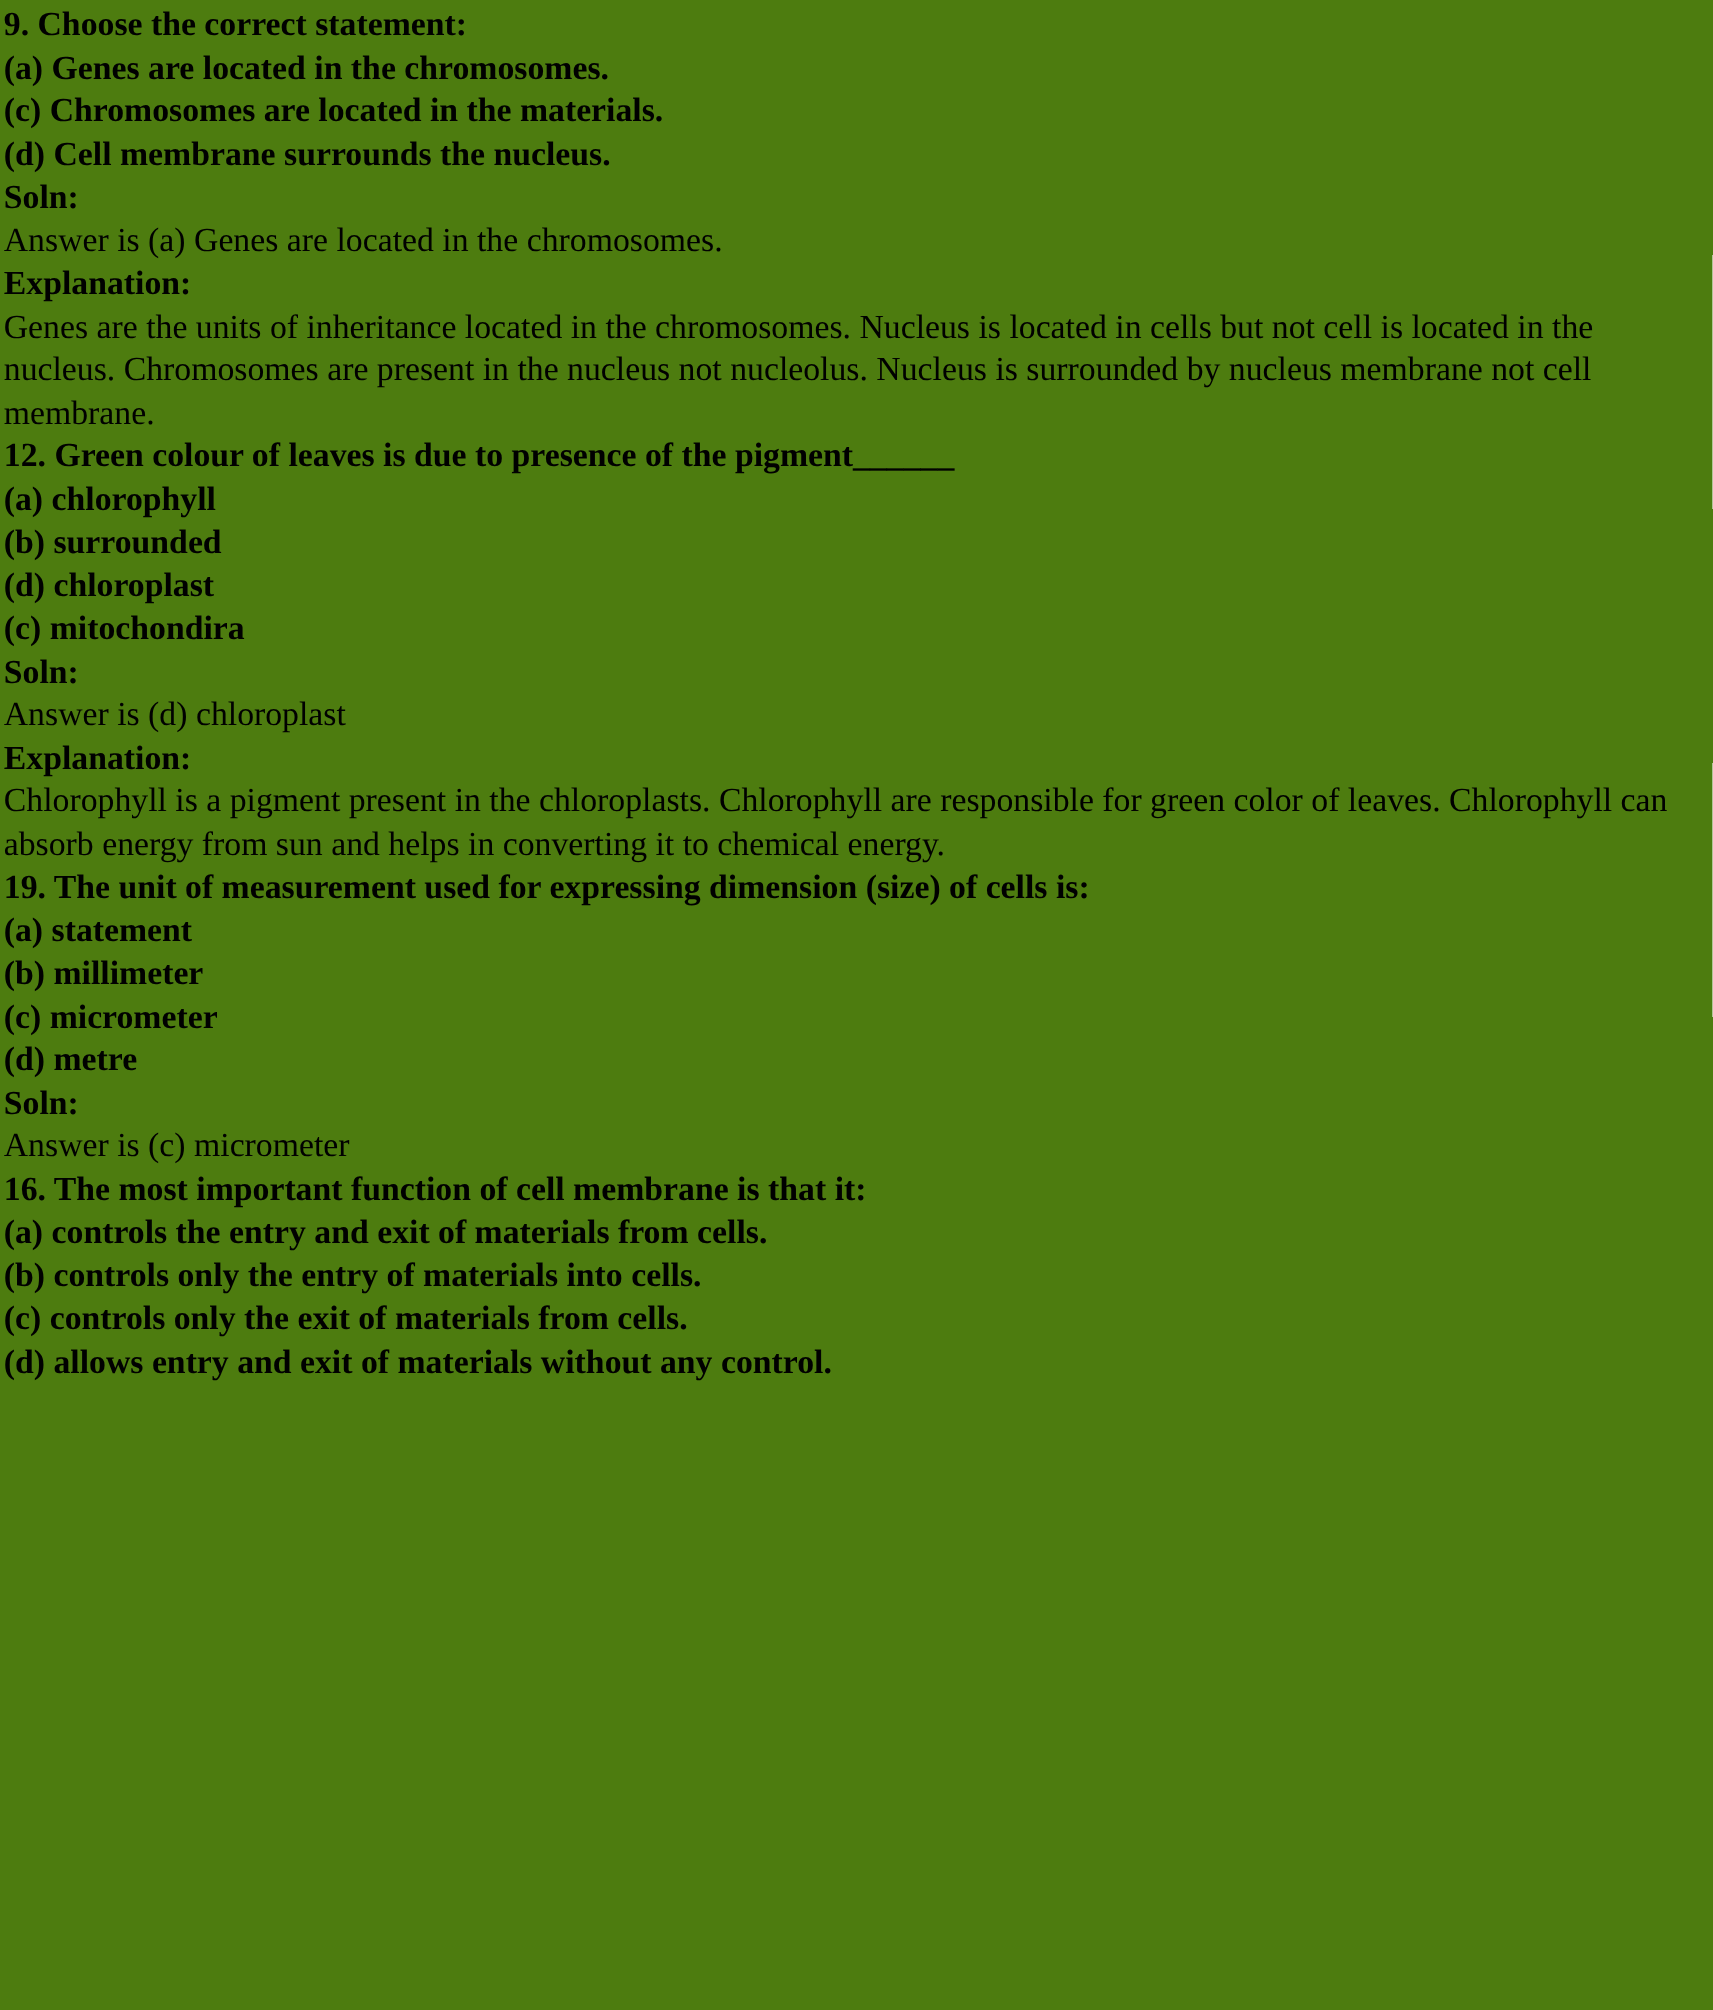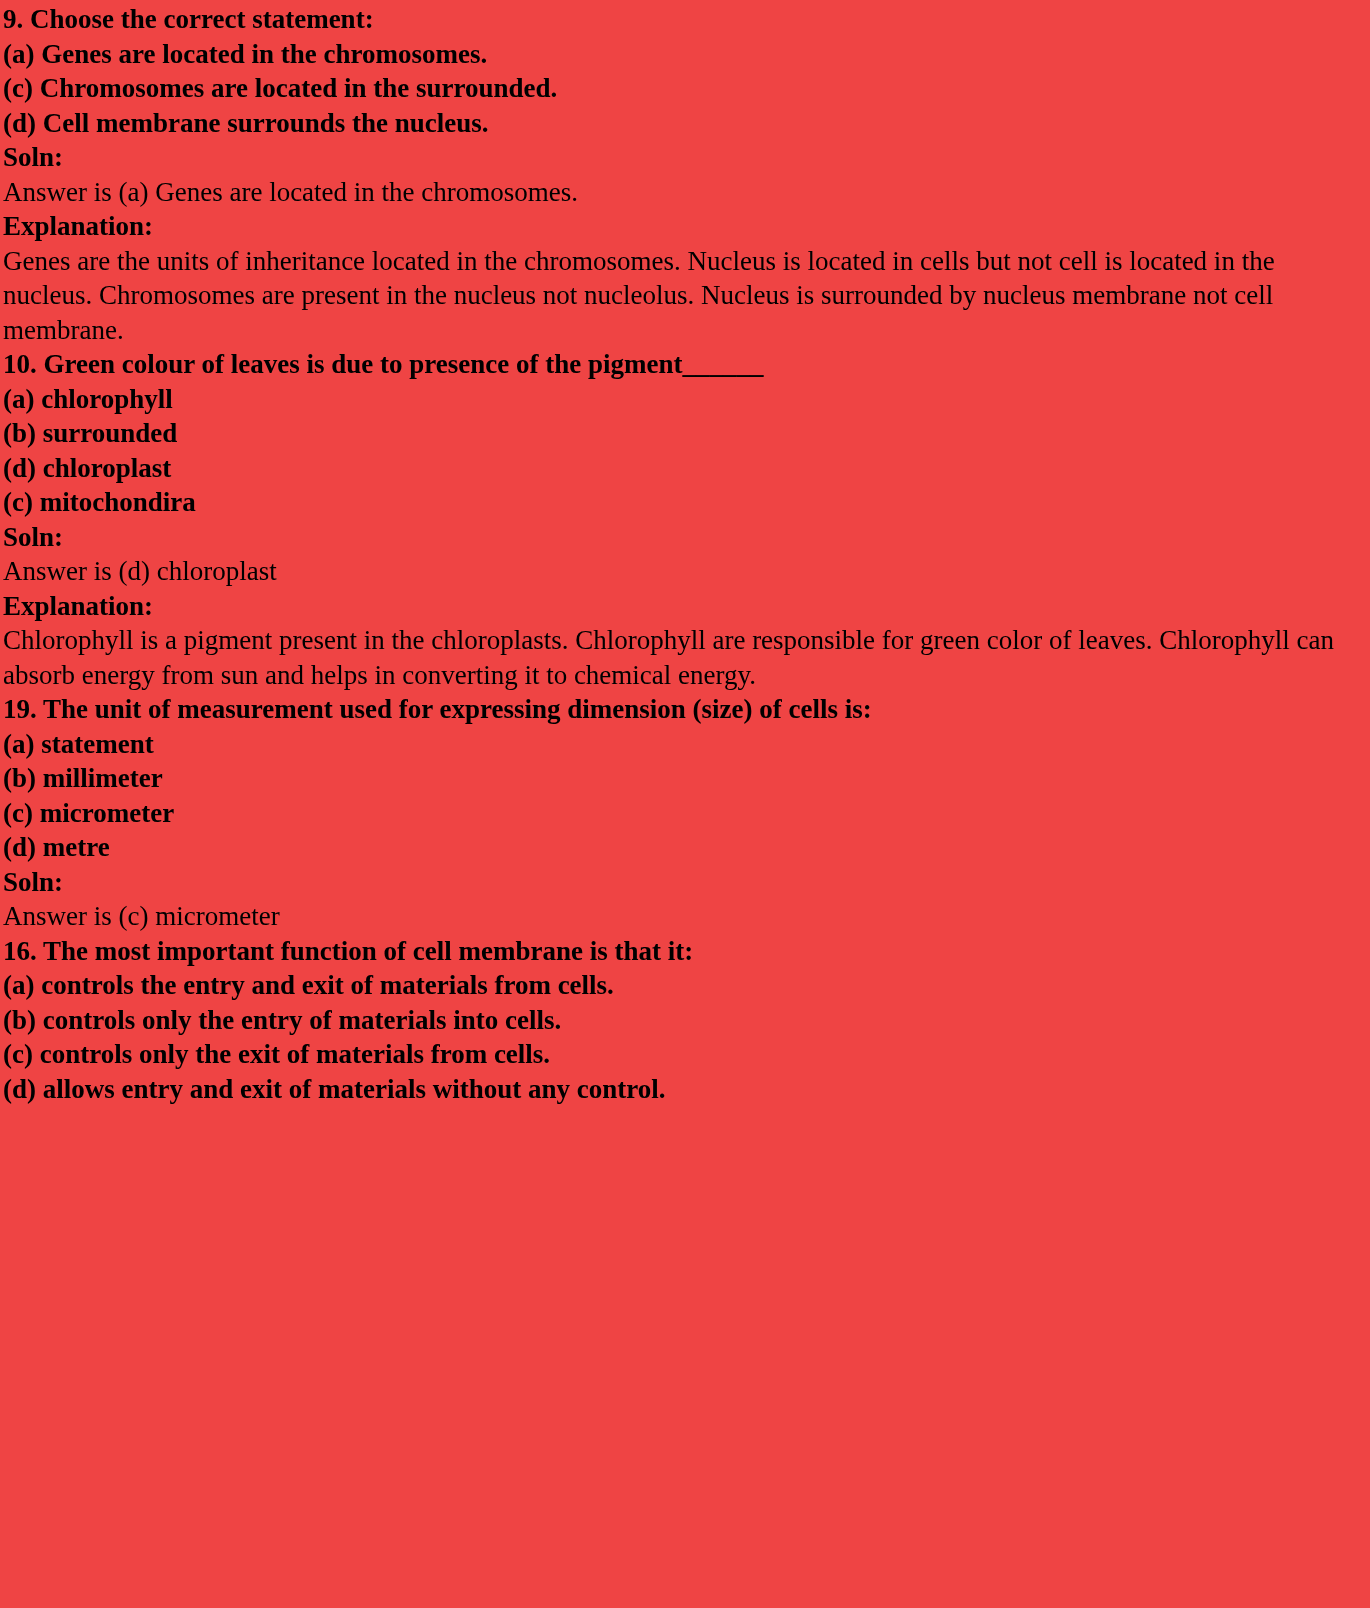--- a/index.html
+++ b/index.html
@@ -5,21 +5,21 @@
   html, body {
     margin: 0;
     padding: 0;
     background: #ffffff;
     color: #000000;
   }
   .page {
     width: 1370px;
     min-height: 1608px;
     box-sizing: border-box;
-    background: #ef4444;
+    background: #4d7c0f;
     padding: 2px 30px 4px 3px;
     font-family: "Liberation Serif", "DejaVu Serif", serif;
     font-size: 27px;
     line-height: 34.5px;
     overflow: hidden;
   }
   p.line {
     margin: 0;
     padding: 0;
   }
@@ -32,30 +32,30 @@
   section.question { margin: 0; padding: 0; }
 </style>
 </head>
 <body>
 
 <main class="page">
 
   <section class="question">
     <p class="line b">9. Choose the correct statement:</p>
     <p class="line b">(a) Genes are located in the chromosomes.</p>
-    <p class="line b">(c) Chromosomes are located in the surrounded.</p>
+    <p class="line b">(c) Chromosomes are located in the materials.</p>
     <p class="line b">(d) Cell membrane surrounds the nucleus.</p>
     <p class="line b sp">Soln:</p>
     <p class="line sp">Answer is (a) Genes are located in the chromosomes.</p>
     <p class="line b sp">Explanation:</p>
     <p class="para sp">Genes are the units of inheritance located in the chromosomes.  Nucleus is located in cells but not cell is located in the nucleus. Chromosomes are present in the nucleus not nucleolus. Nucleus is surrounded by nucleus membrane not cell membrane.</p>
   </section>
 
   <section class="question">
-    <p class="line b sp">10. Green colour of leaves is due to presence of the pigment______</p>
+    <p class="line b sp">12. Green colour of leaves is due to presence of the pigment______</p>
     <p class="line b">(a) chlorophyll</p>
     <p class="line b">(b) surrounded</p>
     <p class="line b">(d) chloroplast</p>
     <p class="line b">(c) mitochondira</p>
     <p class="line b sp">Soln:</p>
     <p class="line sp">Answer is (d) chloroplast</p>
     <p class="line b sp">Explanation:</p>
     <p class="para sp">Chlorophyll is a pigment present in the chloroplasts. Chlorophyll are responsible for green color of leaves. Chlorophyll can absorb energy from sun and helps in converting it to chemical energy.</p>
   </section>
 

